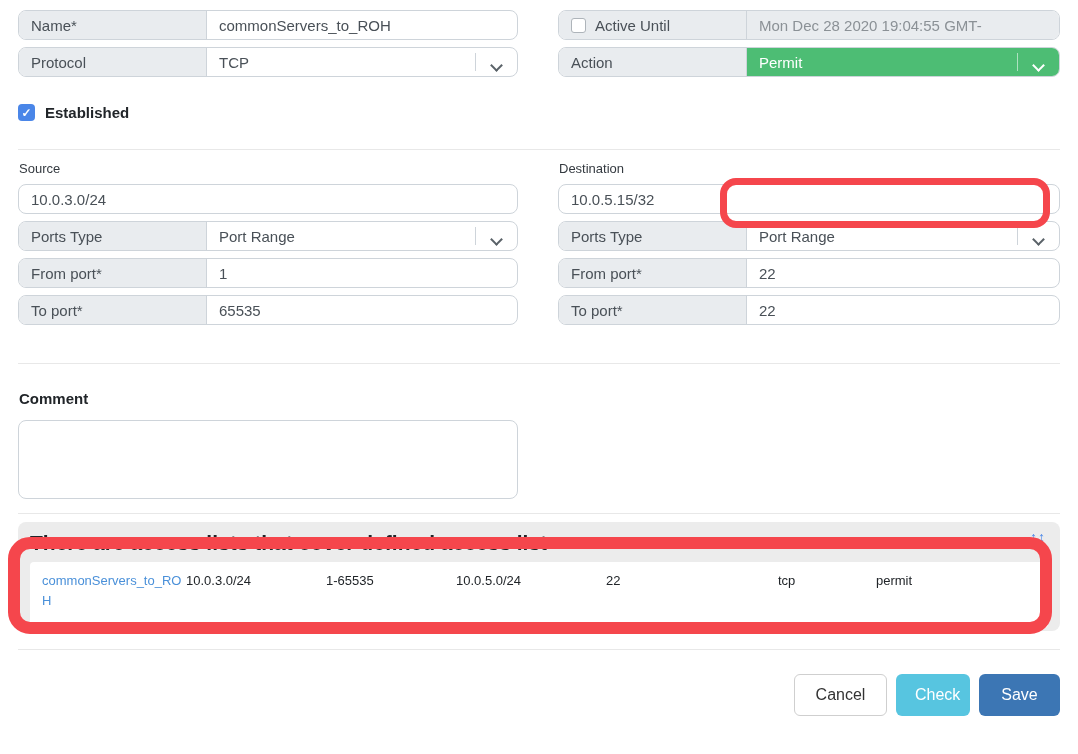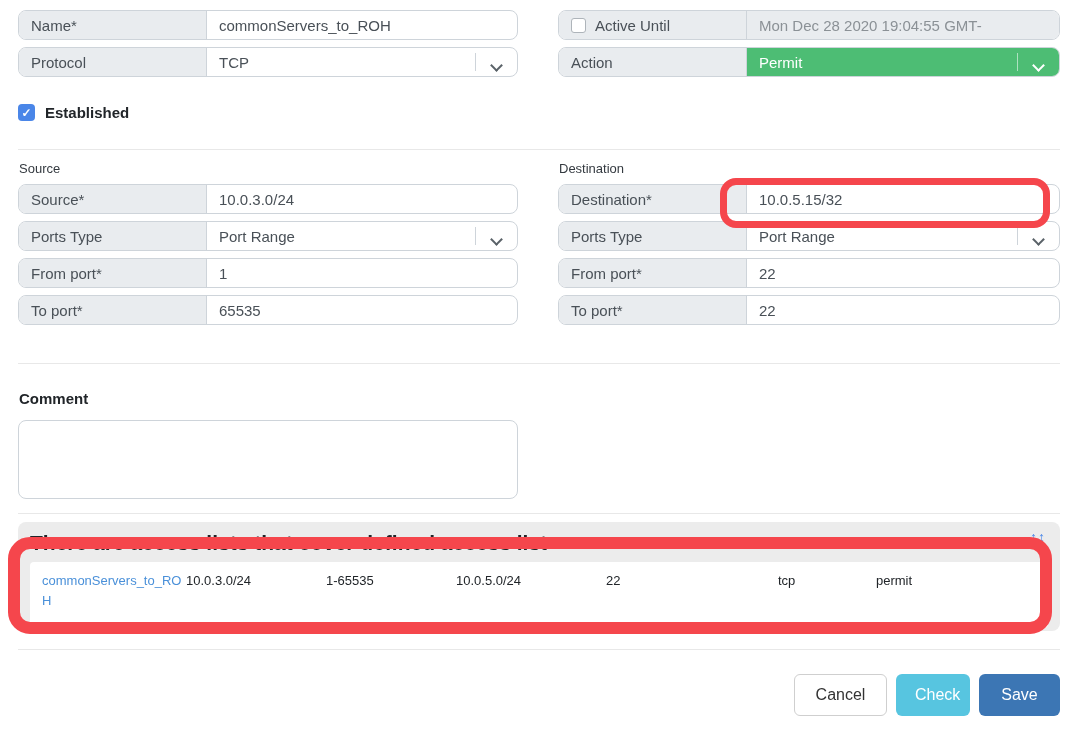--- a/index.html
+++ b/index.html
@@ -100,21 +100,20 @@
     <span class="cb-checked">✓</span>
     <span>Established</span>
   </div>
 
   <hr class="hr1">
 
   <div class="grid2">
     <div class="col-l">
       <div class="section-head">Source</div>
       <div class="ig">
-        <div class="ig-label">Source*</div>
         <input class="ig-field" value="10.0.3.0/24" style="">
       </div>
       <div class="ig">
         <div class="ig-label">Ports Type</div>
         <div class="ig-select">
           <span>Port Range</span>
           <span class="sel-divider"></span>
           <span class="chev"></span>
         </div>
       </div>
@@ -124,21 +123,20 @@
       </div>
       <div class="ig">
         <div class="ig-label">To port*</div>
         <input class="ig-field" value="65535" style="">
       </div>
     </div>
 
     <div class="col-r">
       <div class="section-head">Destination</div>
       <div class="ig">
-        <div class="ig-label">Destination*</div>
         <input class="ig-field" value="10.0.5.15/32" style="">
         <div class="hl hl-dest"></div>
       </div>
       <div class="ig">
         <div class="ig-label">Ports Type</div>
         <div class="ig-select">
           <span>Port Range</span>
           <span class="sel-divider"></span>
           <span class="chev"></span>
         </div>

